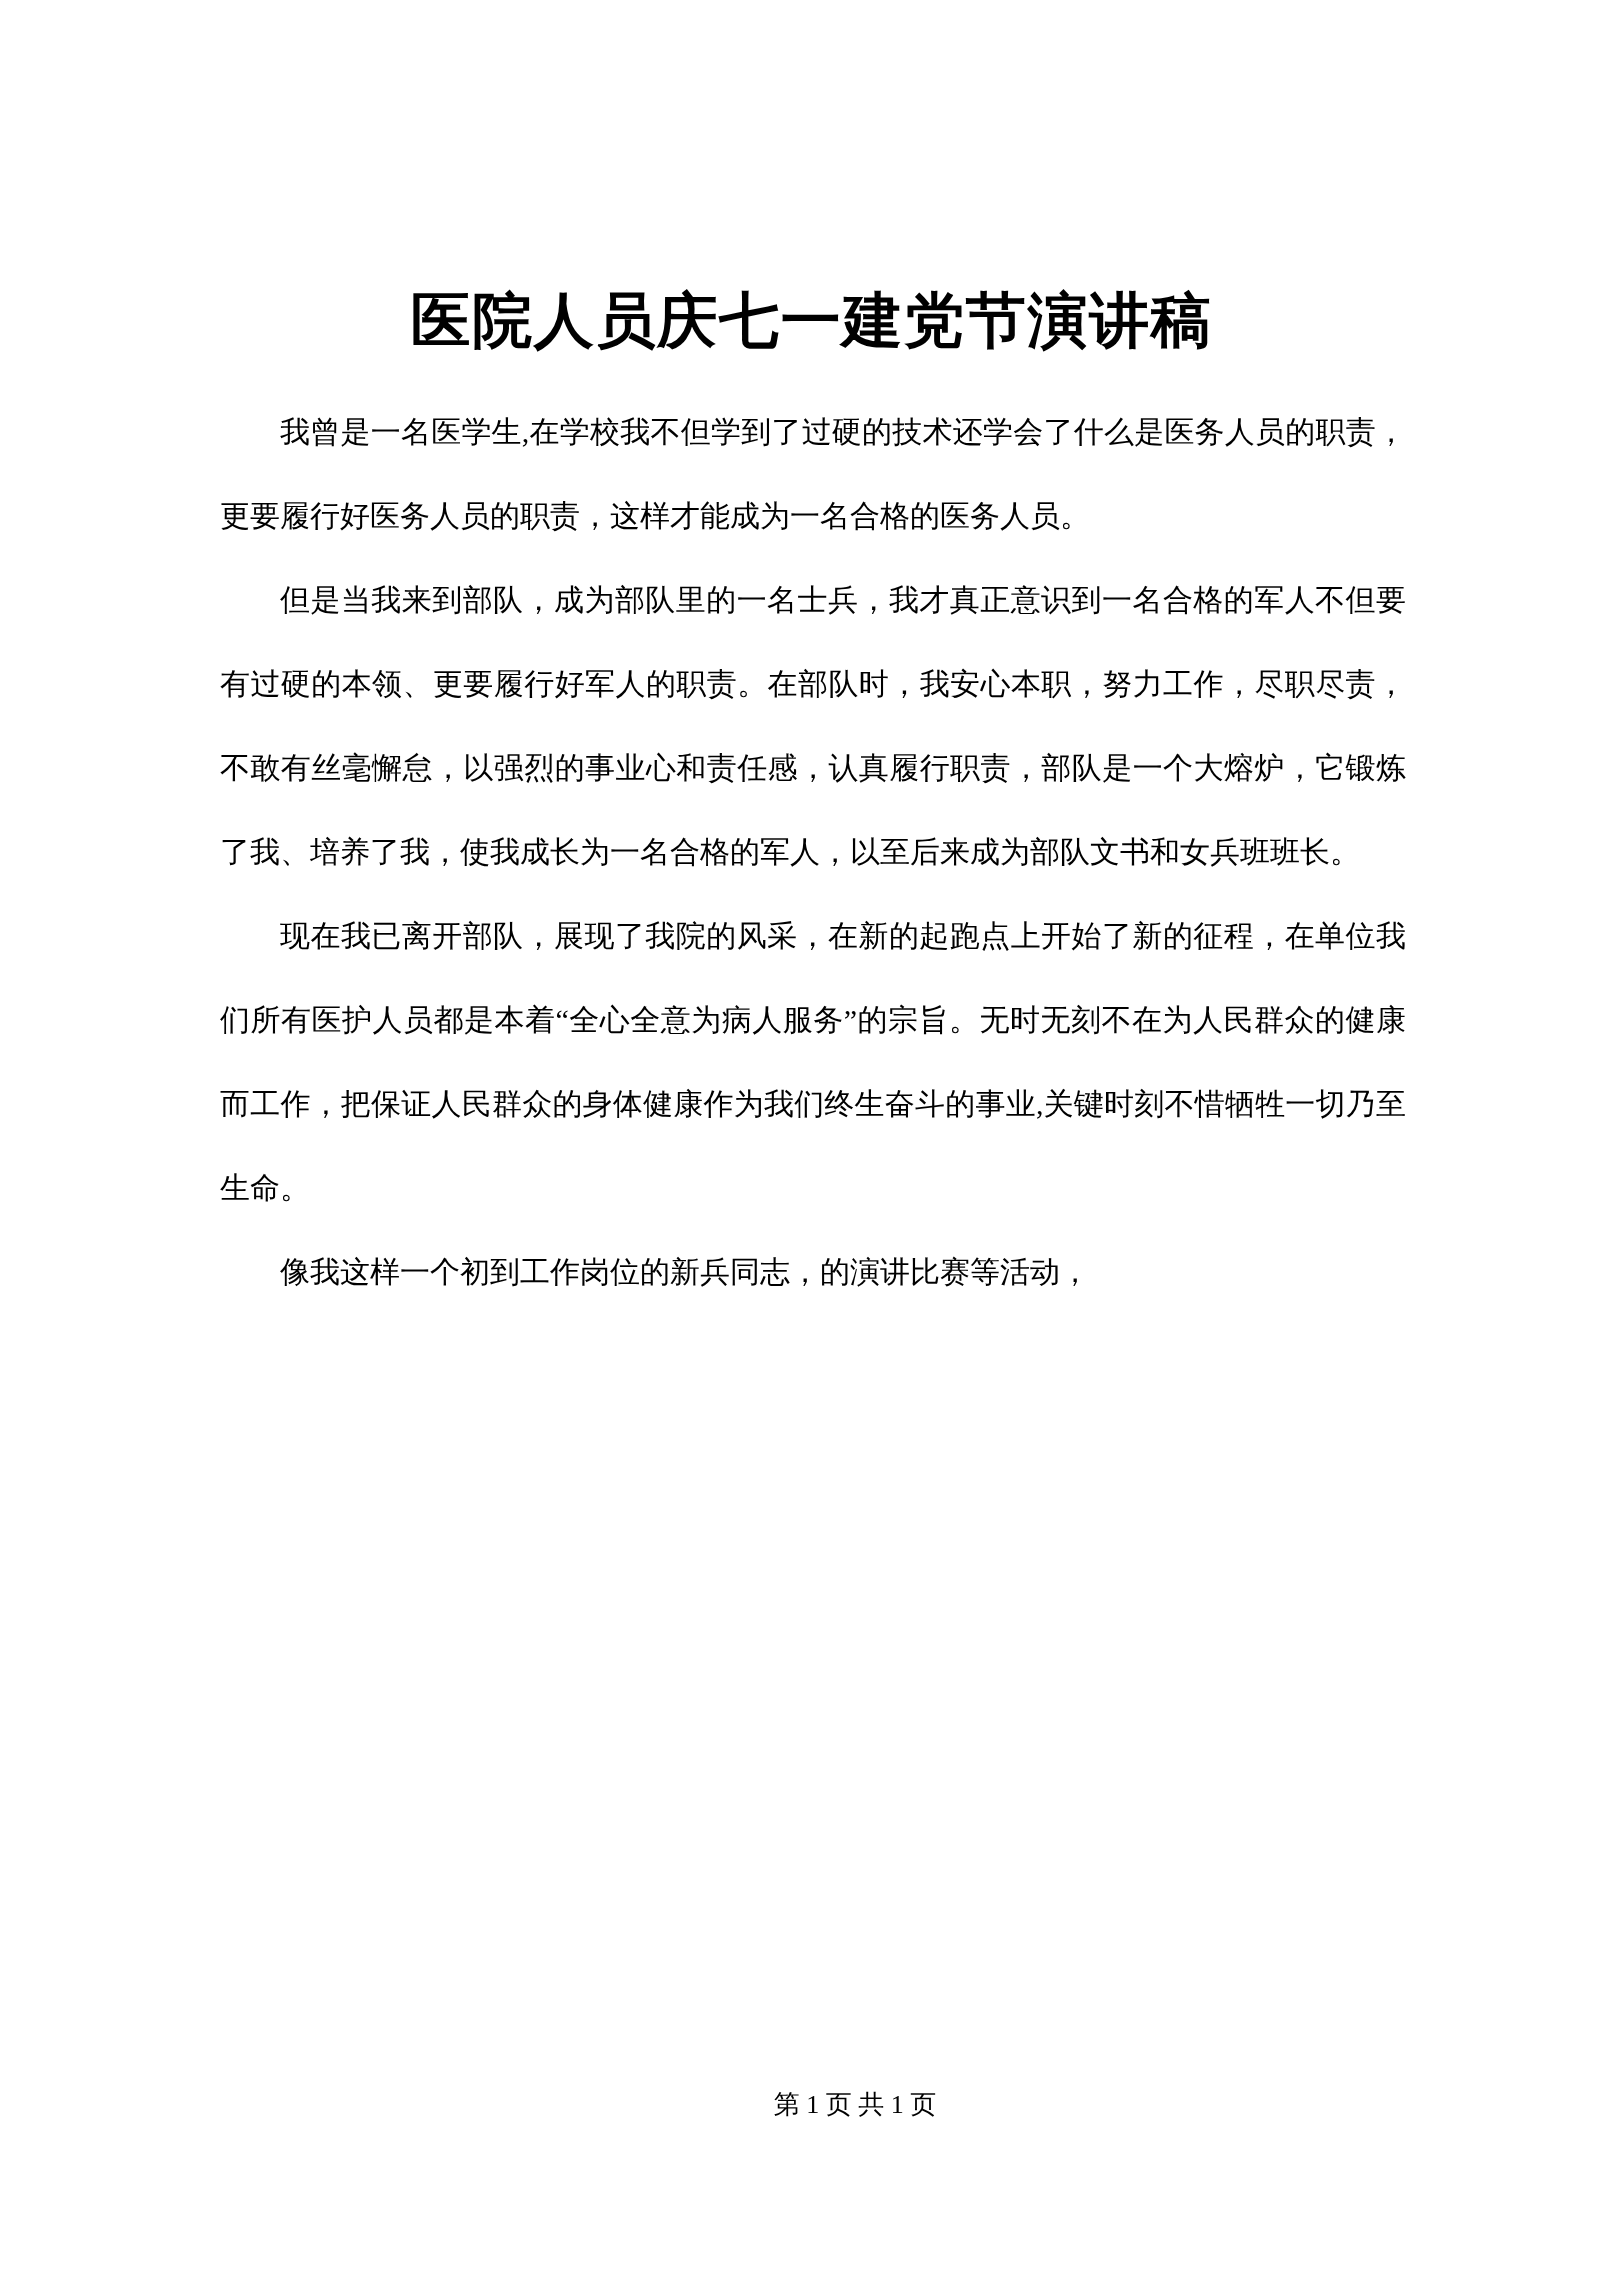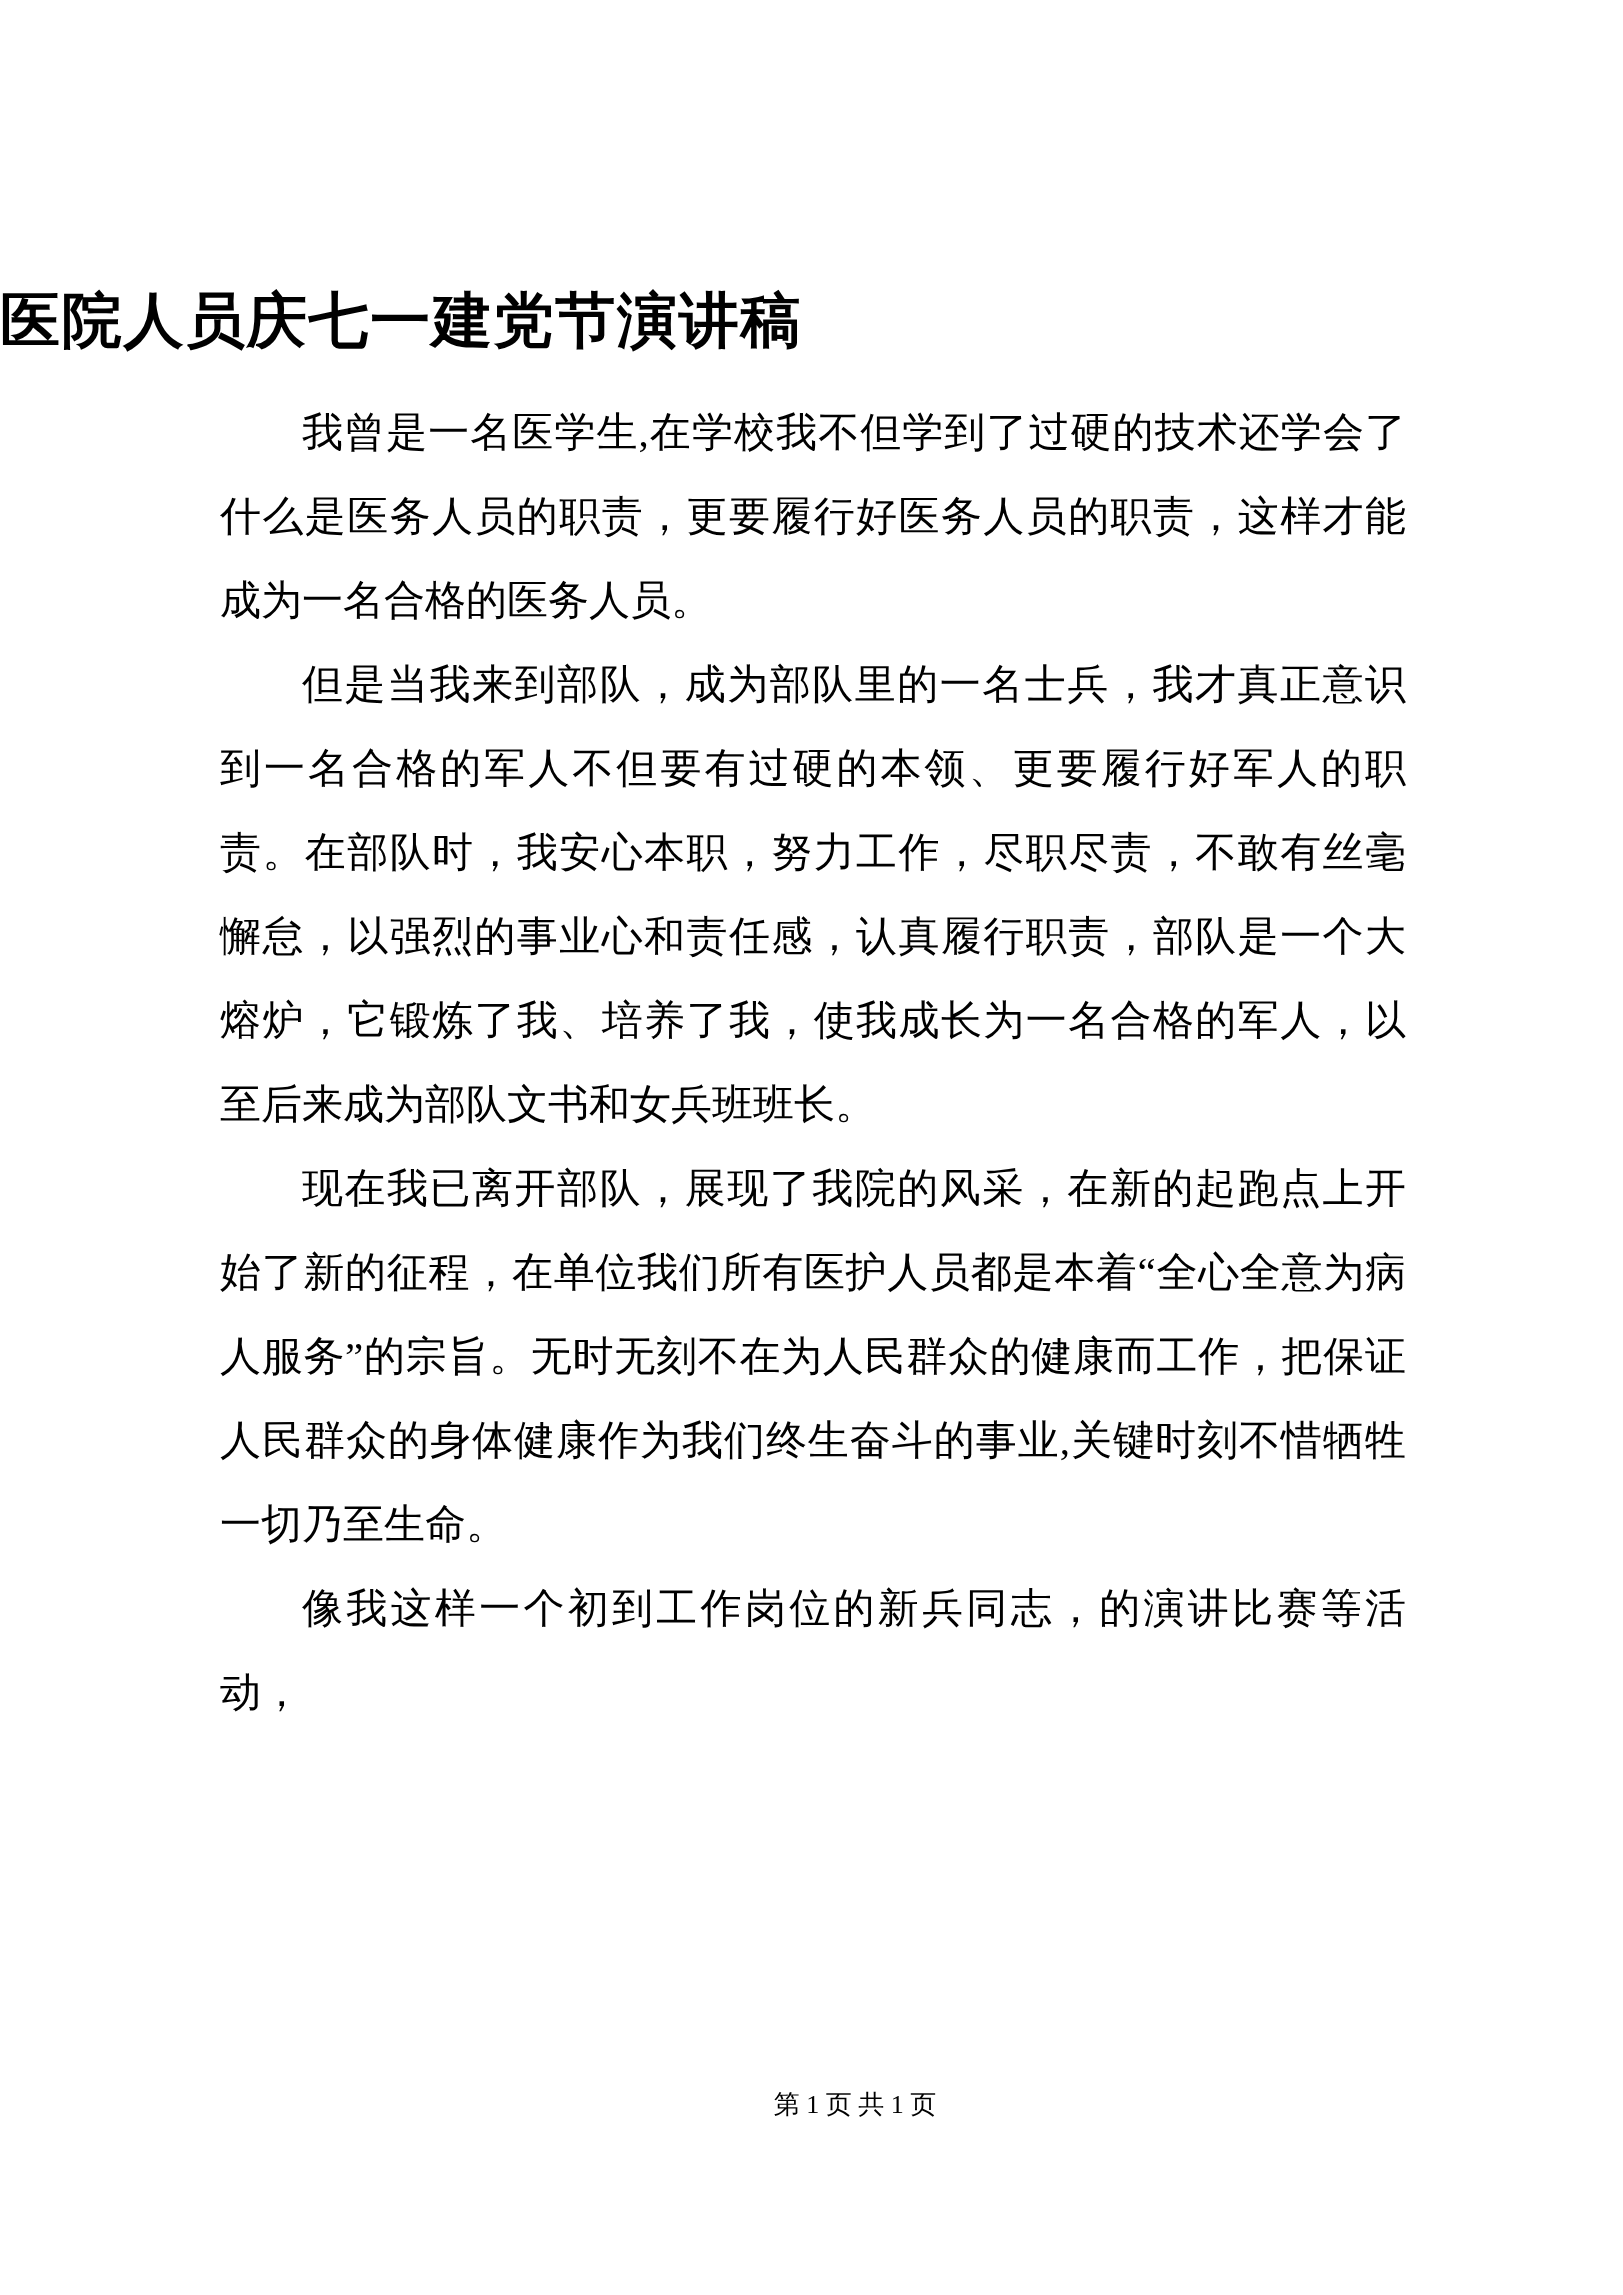--- a/index.html
+++ b/index.html
@@ -15,32 +15,33 @@
     color: #000000;
     font-family: "Liberation Serif", serif;
     overflow: hidden;
   }
   .doc-title {
     position: absolute;
     top: 279px;
     left: 0;
     width: 100%;
     margin: 0;
+    text-align: center;
     font-size: 60px;
     line-height: 84px;
     font-weight: 700;
     letter-spacing: 1.7px;
     font-family: "Liberation Serif", serif;
   }
   .doc-body {
     position: absolute;
     top: 390px;
     left: 220px;
     width: 1186px;
-    font-size: 41px;
+    font-size: 30px;
     line-height: 84px;
     text-align: justify;
     text-justify: inter-character;
     font-family: "Liberation Serif", serif;
   }
   .doc-body p {
     margin: 0;
     padding: 0;
     text-indent: 2em;
     word-break: break-all;

